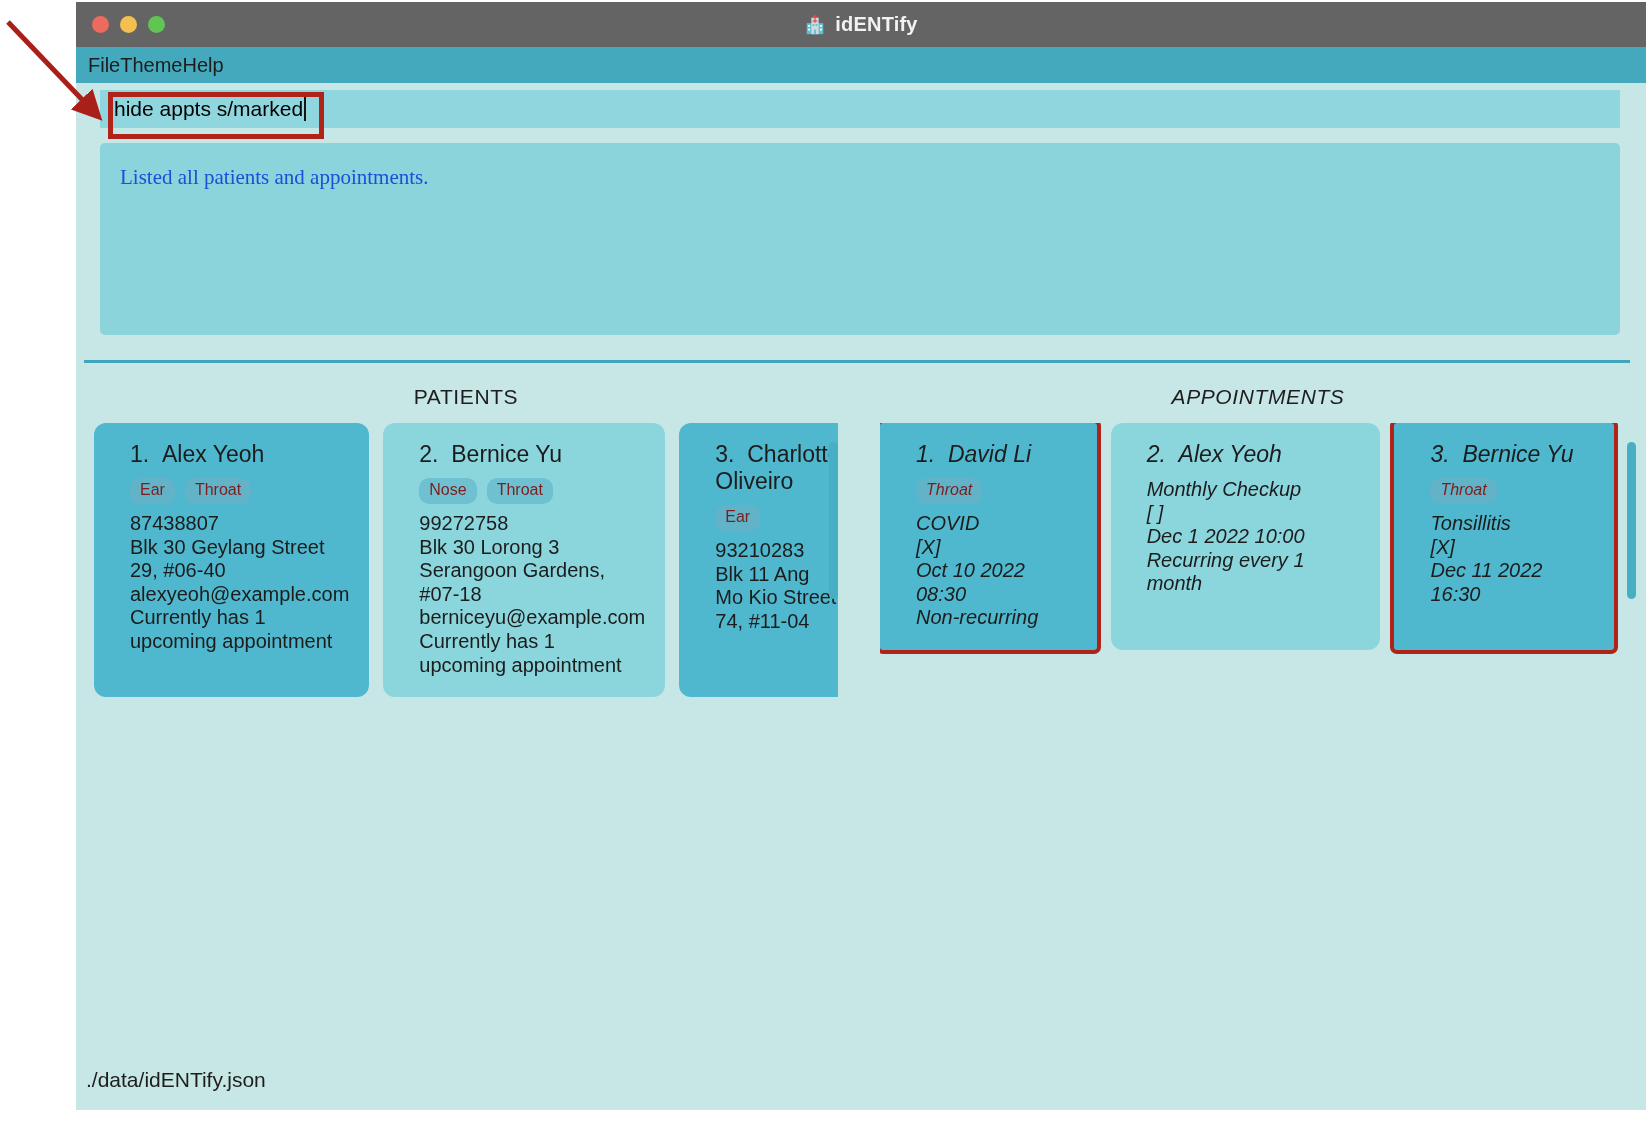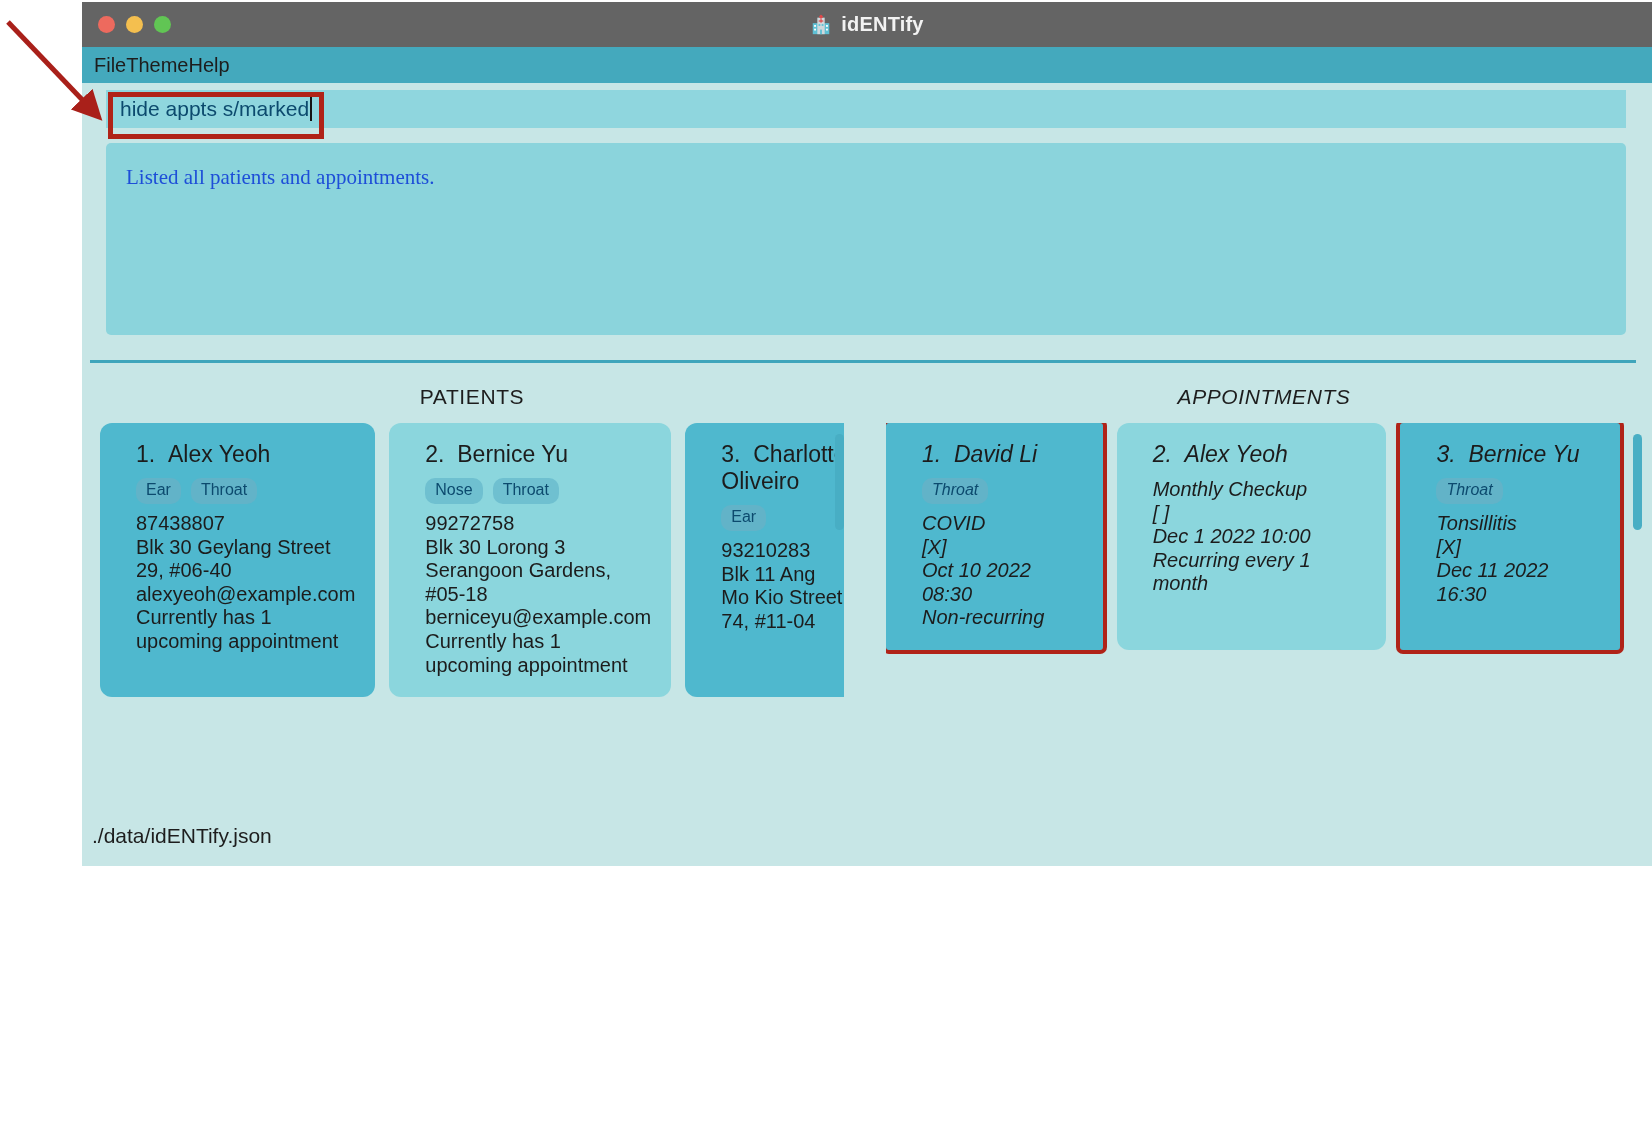--- a/index.html
+++ b/index.html
@@ -8,22 +8,22 @@
     background: #ffffff;
     font-family: "Liberation Sans", sans-serif;
     overflow: hidden;
   }
 
   #root { position: relative; width: 1652px; height: 1124px; background:#ffffff; }
 
   
   .window {
     position: absolute;
-    left: 82px; top: 2px;
-    width: 1570px; height: 864px;
+    left: 76px; top: 2px;
+    width: 1570px; height: 1108px;
     background: #c7e6e6;
     display: flex; flex-direction: column;
     overflow: hidden;
   }
 
   
   .titlebar {
     position: relative;
     height: 45px;
     background: #646464;
@@ -49,21 +49,21 @@
   .menu-item { color: #1d1d1d; font-size: 20px; }
 
   
   .cmd-row { flex: 0 0 52px; display:flex; align-items:center; padding: 0 26px 0 24px; }
   .cmd-input {
     flex: 1; height: 38px;
     background: #8fd6de;
     border: none;
     display: flex; align-items: center;
     padding-left: 14px;
-    font-size: 21px; color: #0c4a6e;
+    font-size: 21px; color: #000000;
     position: relative;
   }
   .caret {
     display:inline-block; width: 2px; height: 24px;
     background: #141414; margin-left: 1px;
     vertical-align: middle;
   }
 
   
   .result-wrap { flex: 0 0 208px; padding: 8px 26px 0 24px; }
@@ -109,21 +109,21 @@
   .card.dark { background: #4fb8ce; }
   .card.light { background: #8bd6dd; }
   .card.marked { box-shadow: 0 0 0 4px #b02318; border-radius: 3px; }
 
   .card-title { font-size: 23px; margin-bottom: 10px; }
   .tags { display: flex; gap: 10px; margin-bottom: 8px; }
   .tag {
     background: #62b3c8;
     border-radius: 10px;
     padding: 3px 10px 5px 10px;
-    font-size: 16px; color: #0c4a6e;
+    font-size: 16px; color: #7f1d1d;
   }
   .card.light .tag { background: #6fc0d0; }
   .line { font-size: 20px; line-height: 1.18; }
 
   
   .scrollbar {
     position: absolute; right: 0; top: 0; width: 9px; height: 100%;
   }
   .thumb { position: absolute; width: 9px; border-radius: 5px; background: #48aec4; }
 
@@ -218,21 +218,21 @@
                 <div class="line">alexyeoh@example.com</div>
                 <div class="line">Currently has 1 upcoming appointment</div>
               </div>
               <div class="card light">
                 <div class="card-title">2.&nbsp;&nbsp;Bernice Yu</div>
                 <div class="tags">
                   <span class="tag">Nose</span>
                   <span class="tag">Throat</span>
                 </div>
                 <div class="line">99272758</div>
-                <div class="line">Blk 30 Lorong 3 Serangoon Gardens, #05-18</div>
+                <div class="line">Blk 30 Lorong 3 Serangoon Gardens, #07-18</div>
                 <div class="line">berniceyu@example.com</div>
                 <div class="line">Currently has 1 upcoming appointment</div>
               </div>
               <div class="card dark">
                 <div class="card-title">3.&nbsp;&nbsp;Charlotte Oliveiro</div>
                 <div class="tags">
                   <span class="tag">Ear</span>
                 </div>
                 <div class="line">93210283</div>
                 <div class="line">Blk 11 Ang Mo Kio Street 74, #11-04</div>

